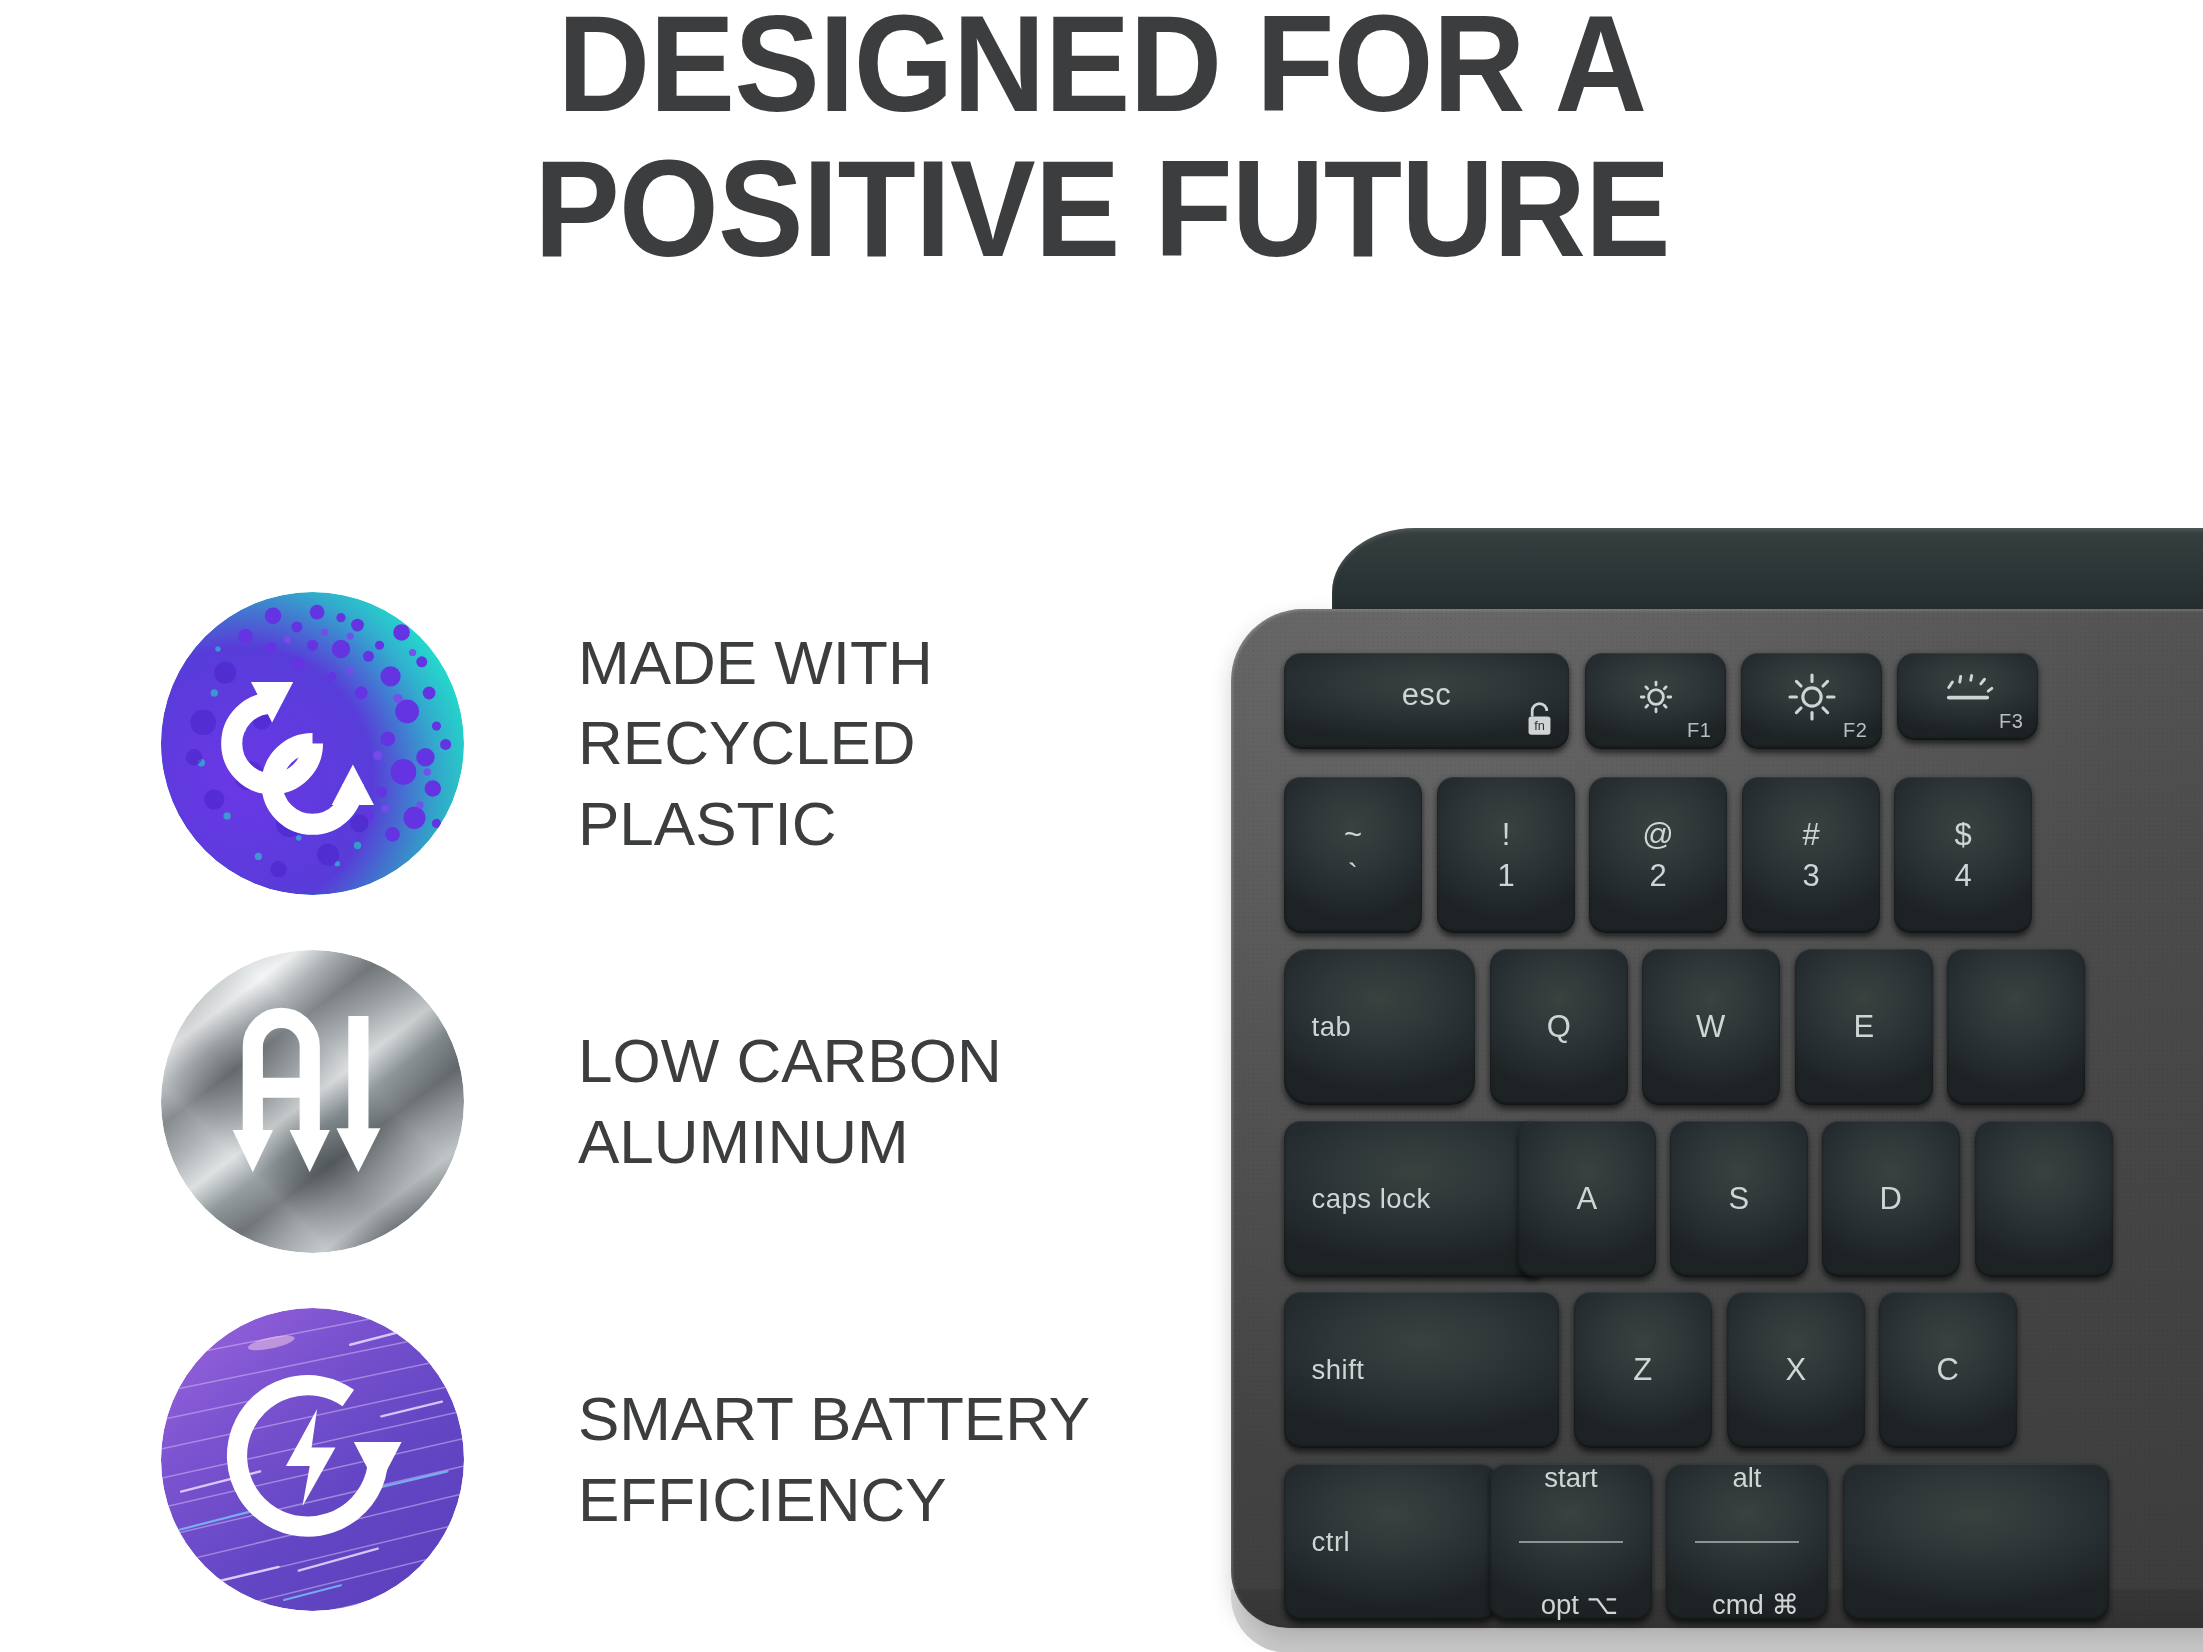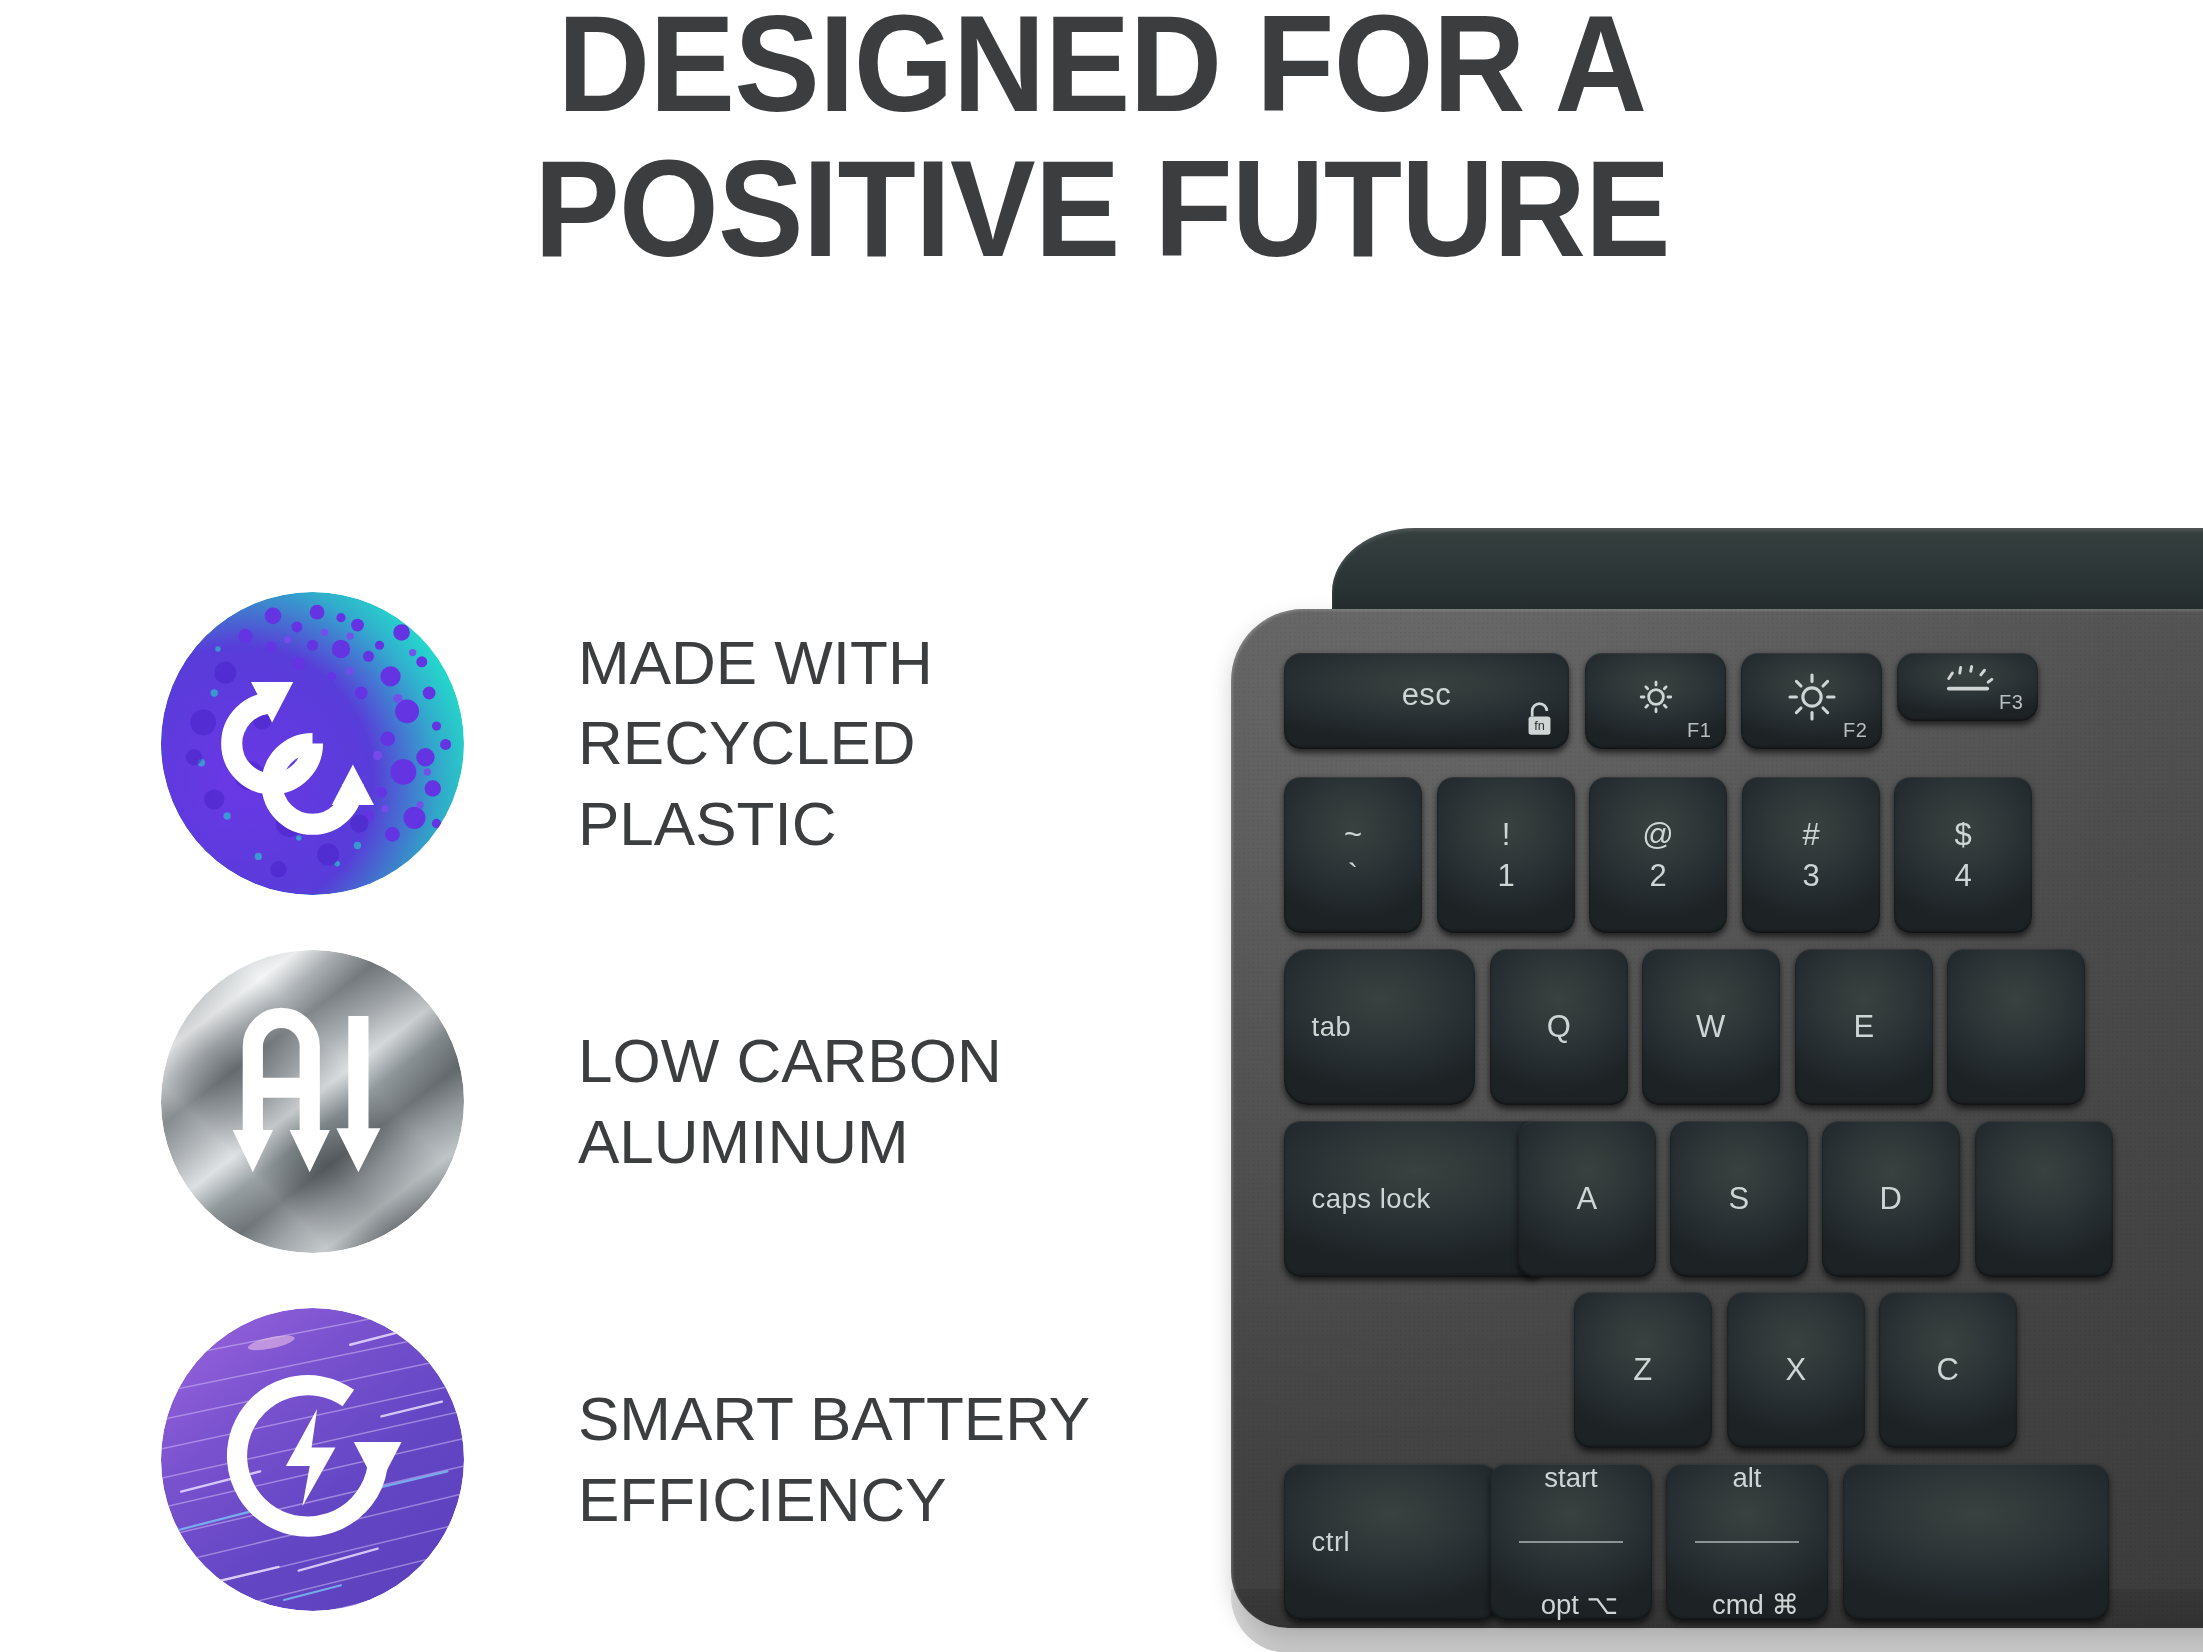--- a/index.html
+++ b/index.html
@@ -419,21 +419,21 @@
               <path d="M47 30 L54 30"></path>
             <path d="M13 13 L18 18"></path>
               <path d="M42 42 L47 47"></path>
             <path d="M47 13 L42 18"></path>
               <path d="M18 42 L13 47"></path>
           </g>
         </svg>
         <div class="fkey">F2</div>
       </div>
 
-      <div class="key fnrow" style="left:666px; top:44px; width:141px; height:68px;">
+      <div class="key fnrow" style="left:666px; top:44px; width:141px; height:87px;">
         <svg class="icn" width="57" height="44" viewBox="0 0 62 48">
           <g stroke="#cfd4d5" stroke-width="3.2" stroke-linecap="round" fill="none">
             <path d="M10 18 L14 12"></path>
               <path d="M22 12 L23 6"></path>
             <path d="M34 10 L35 5"></path>
               <path d="M45 14 L49 9"></path>
             <path d="M53 22 L57 19"></path>
           </g>
           <rect x="8" y="27" width="46" height="4.2" rx="2" fill="#cfd4d5"></rect>
         </svg>
@@ -496,20 +496,23 @@
       <div class="key" style="left:439px; top:512px; width:138px; height:156px;">
         <div class="lbl">S</div>
       </div>
       <div class="key" style="left:591px; top:512px; width:138px; height:156px;">
         <div class="lbl">D</div>
       </div>
       <div class="key" style="left:744px; top:512px; width:138px; height:156px;">
         <div class="lbl"></div>
       </div>
 
+      <div class="key" style="left:53px; top:683px; width:275px; height:156px;">
+        <div class="lbl left small">shift</div>
+      </div>
       <div class="key" style="left:343px; top:683px; width:138px; height:156px;">
         <div class="lbl">Z</div>
       </div>
       <div class="key" style="left:496px; top:683px; width:138px; height:156px;">
         <div class="lbl">X</div>
       </div>
       <div class="key" style="left:648px; top:683px; width:138px; height:156px;">
         <div class="lbl">C</div>
       </div>
 

